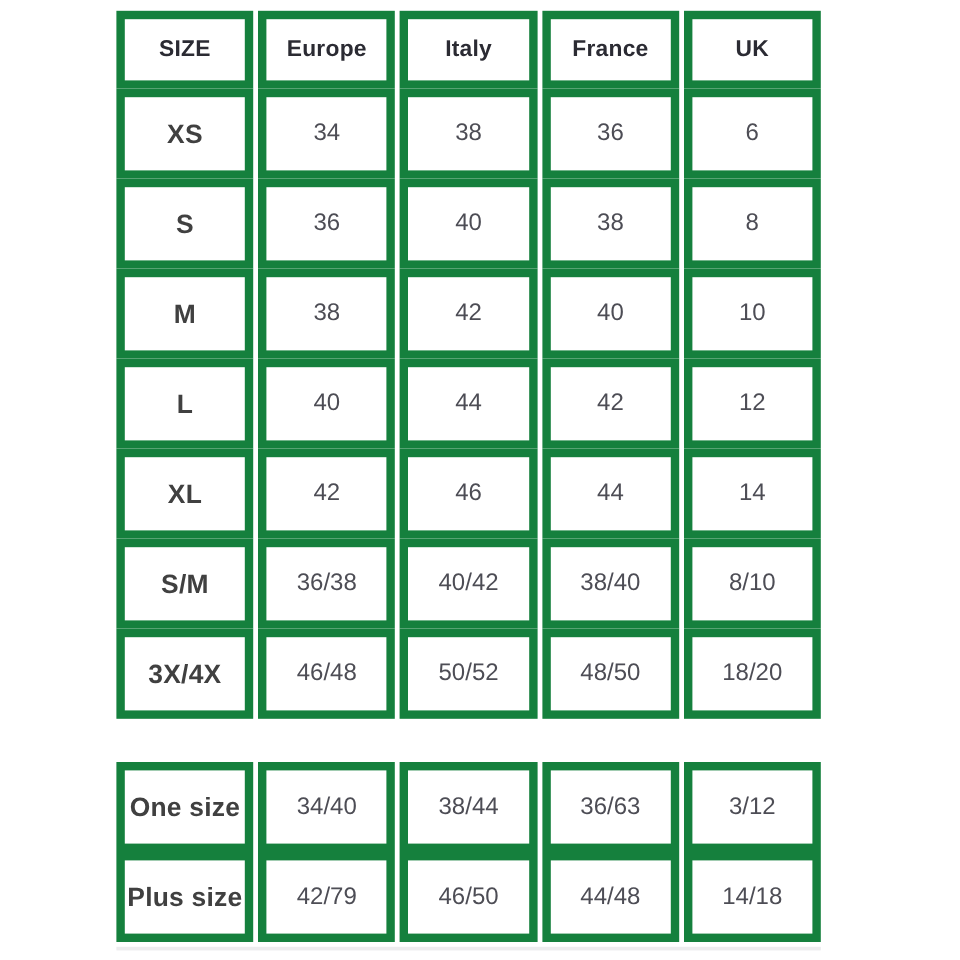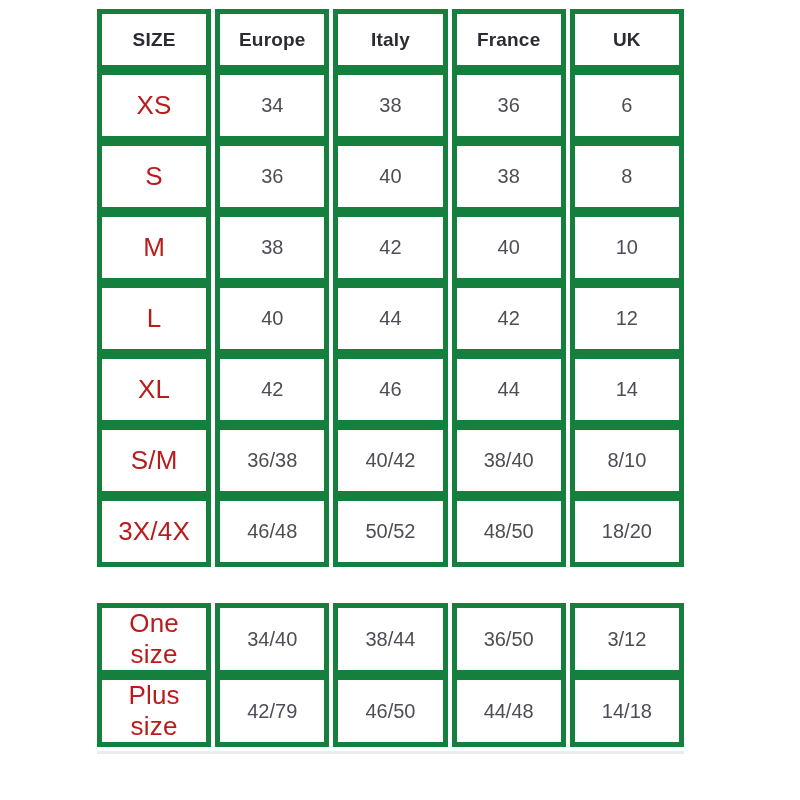--- a/index.html
+++ b/index.html
@@ -20,38 +20,38 @@
     border-collapse: separate;
     border-spacing: 4px 0;
     table-layout: fixed;
     width: 595px;
   }
   table.size-table.second {
     margin-top: 36px;
   }
   table.size-table th,
   table.size-table td {
-    border: 5px solid #15803d;
+    border: 7px solid #15803d;
     background: #ffffff;
     text-align: center;
     vertical-align: middle;
     padding: 0;
   }
   th.col-header {
     height: 51px;
     font-weight: 700;
     font-size: 19px;
     color: #2b2b33;
     letter-spacing: 0.2px;
   }
   td.row-label {
     height: 61px;
-    font-weight: 400;
-    font-size: 26px;
-    color: #b91c1c;
+    font-weight: 700;
+    font-size: 22px;
+    color: #404040;
     letter-spacing: 0.2px;
   }
   td.value {
     height: 61px;
     font-weight: 400;
     font-size: 20px;
     color: #4d4d55;
     margin-top: 24px;
   }
   .cutoff-line {
@@ -128,21 +128,21 @@
         </tr>
       </tbody>
   </table>
 
   <table class="size-table second">
     <tbody>
         <tr>
           <td class="row-label">One size</td>
           <td class="value">34/40</td>
           <td class="value">38/44</td>
-          <td class="value">36/50</td>
+          <td class="value">36/63</td>
           <td class="value">3/12</td>
         </tr>
         <tr>
           <td class="row-label">Plus size</td>
           <td class="value">42/79</td>
           <td class="value">46/50</td>
           <td class="value">44/48</td>
           <td class="value">14/18</td>
         </tr>
       </tbody>

